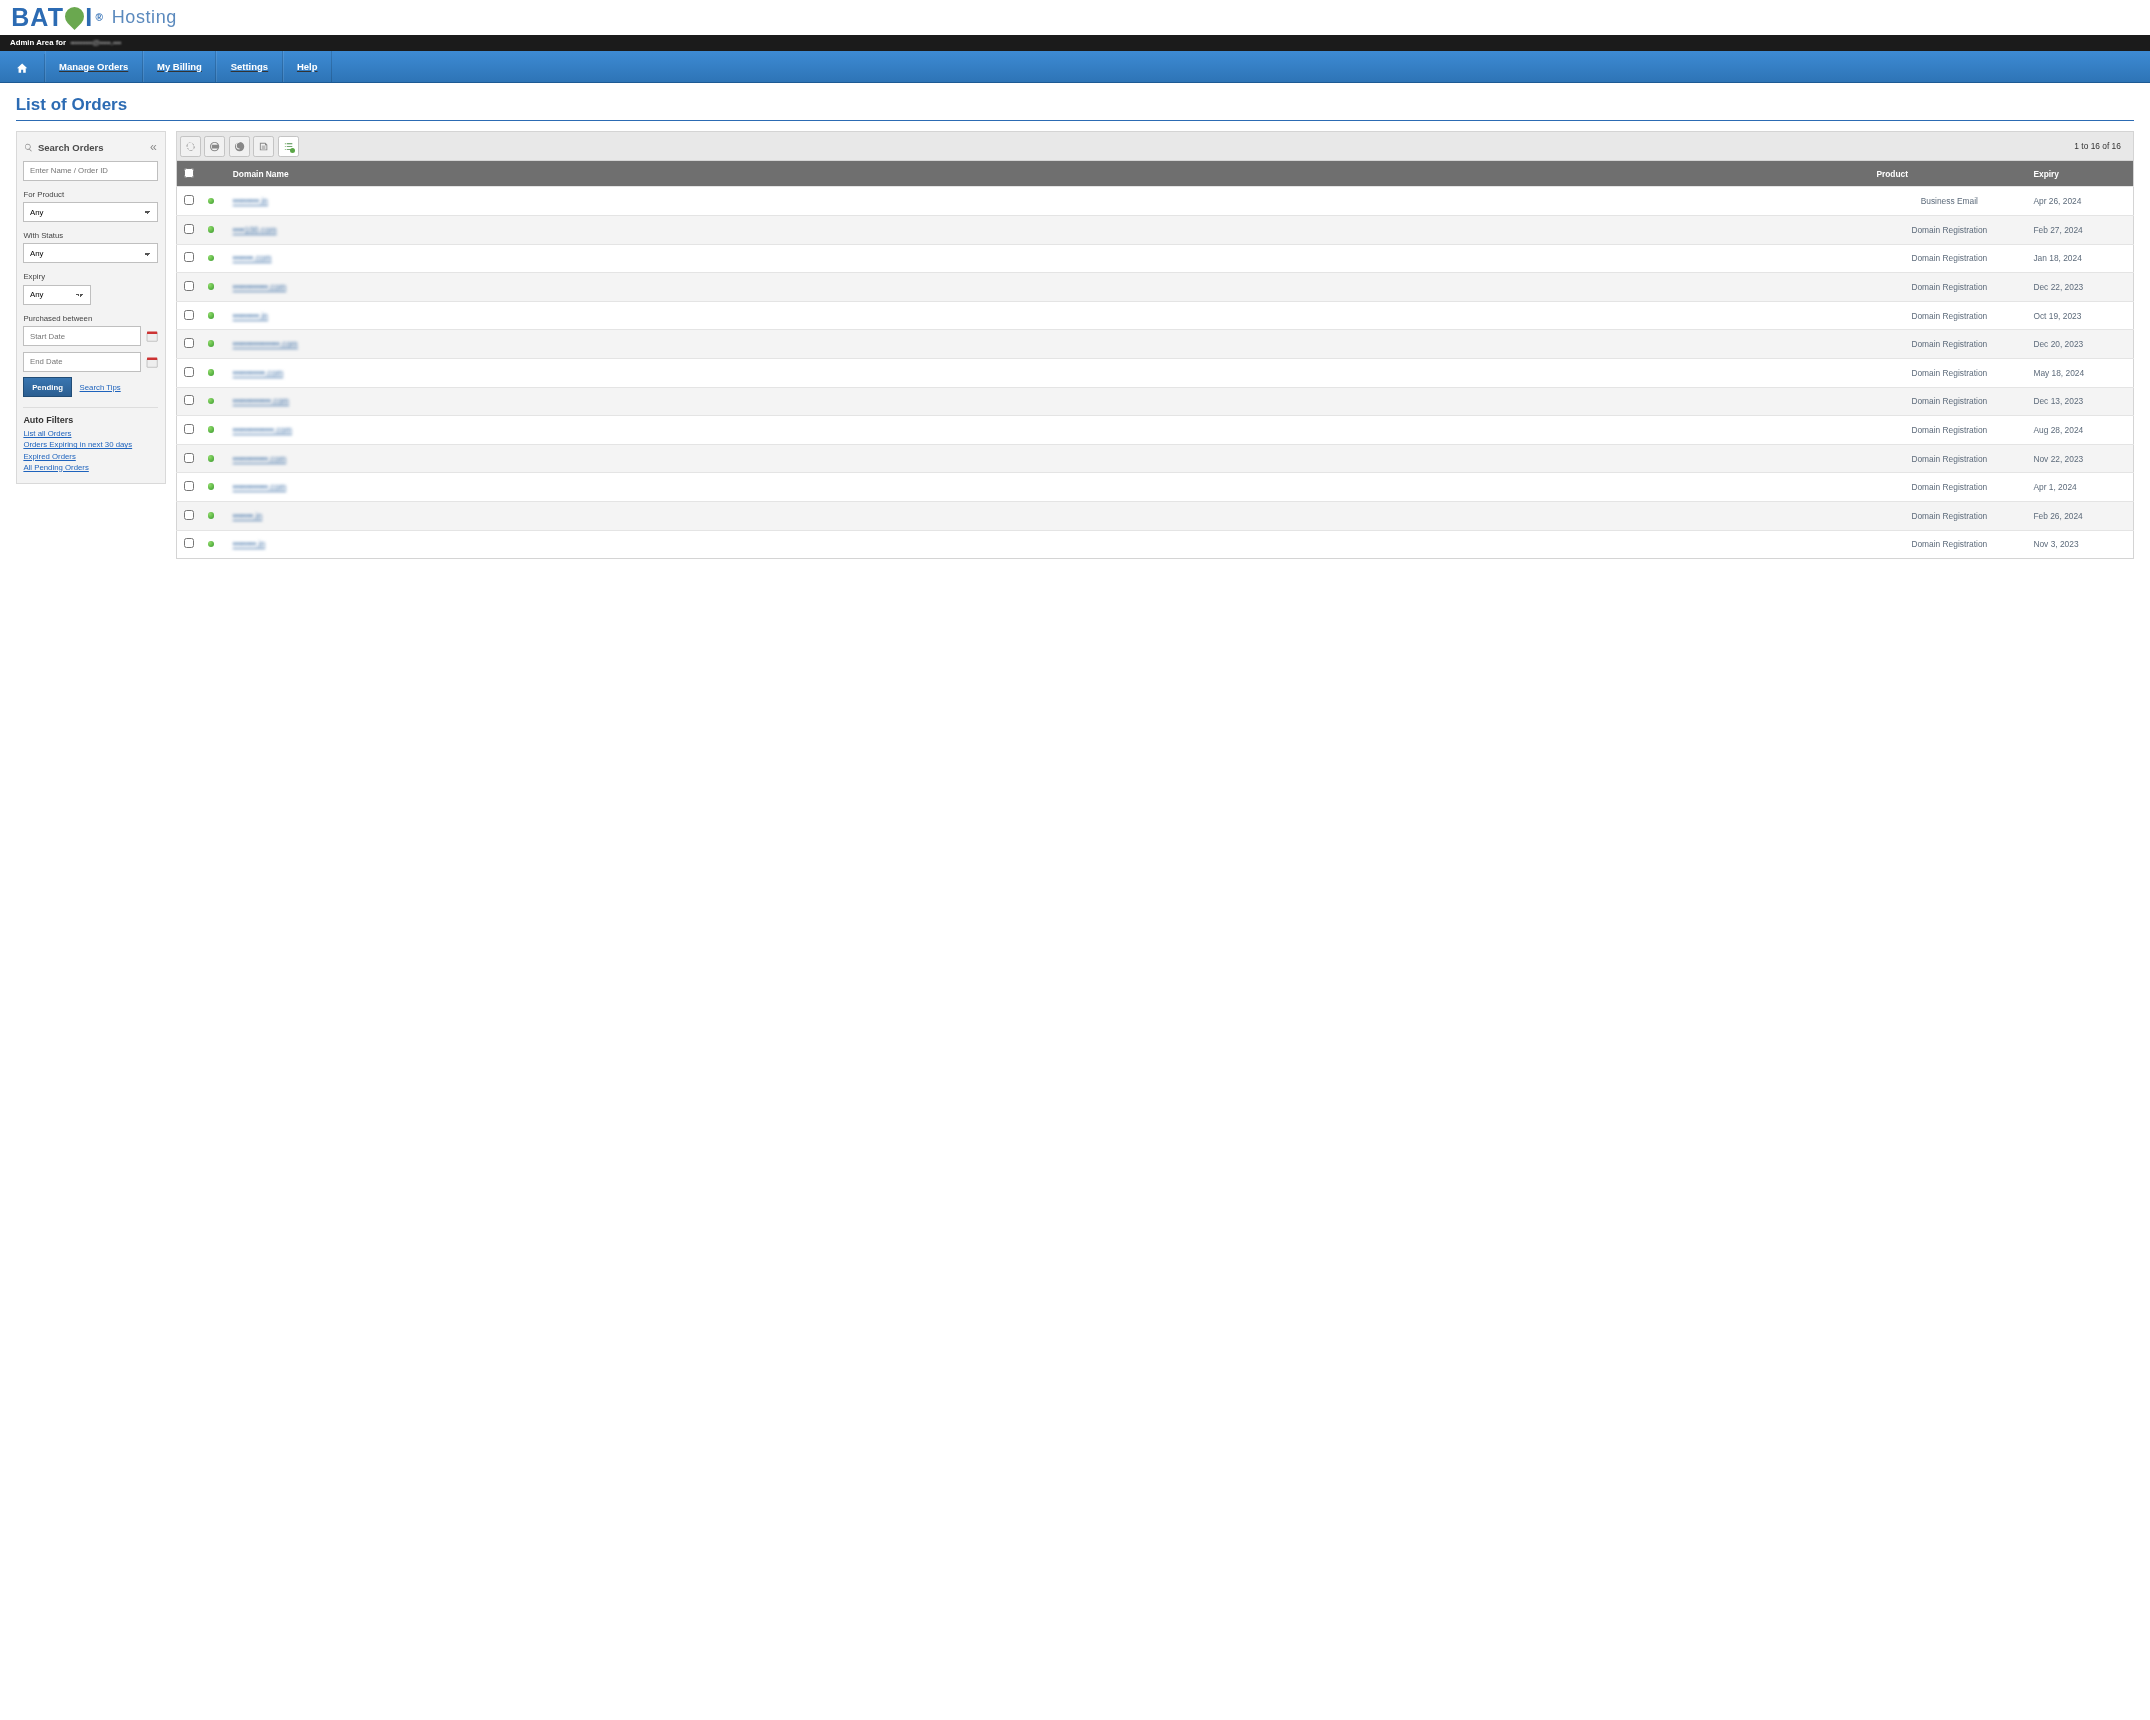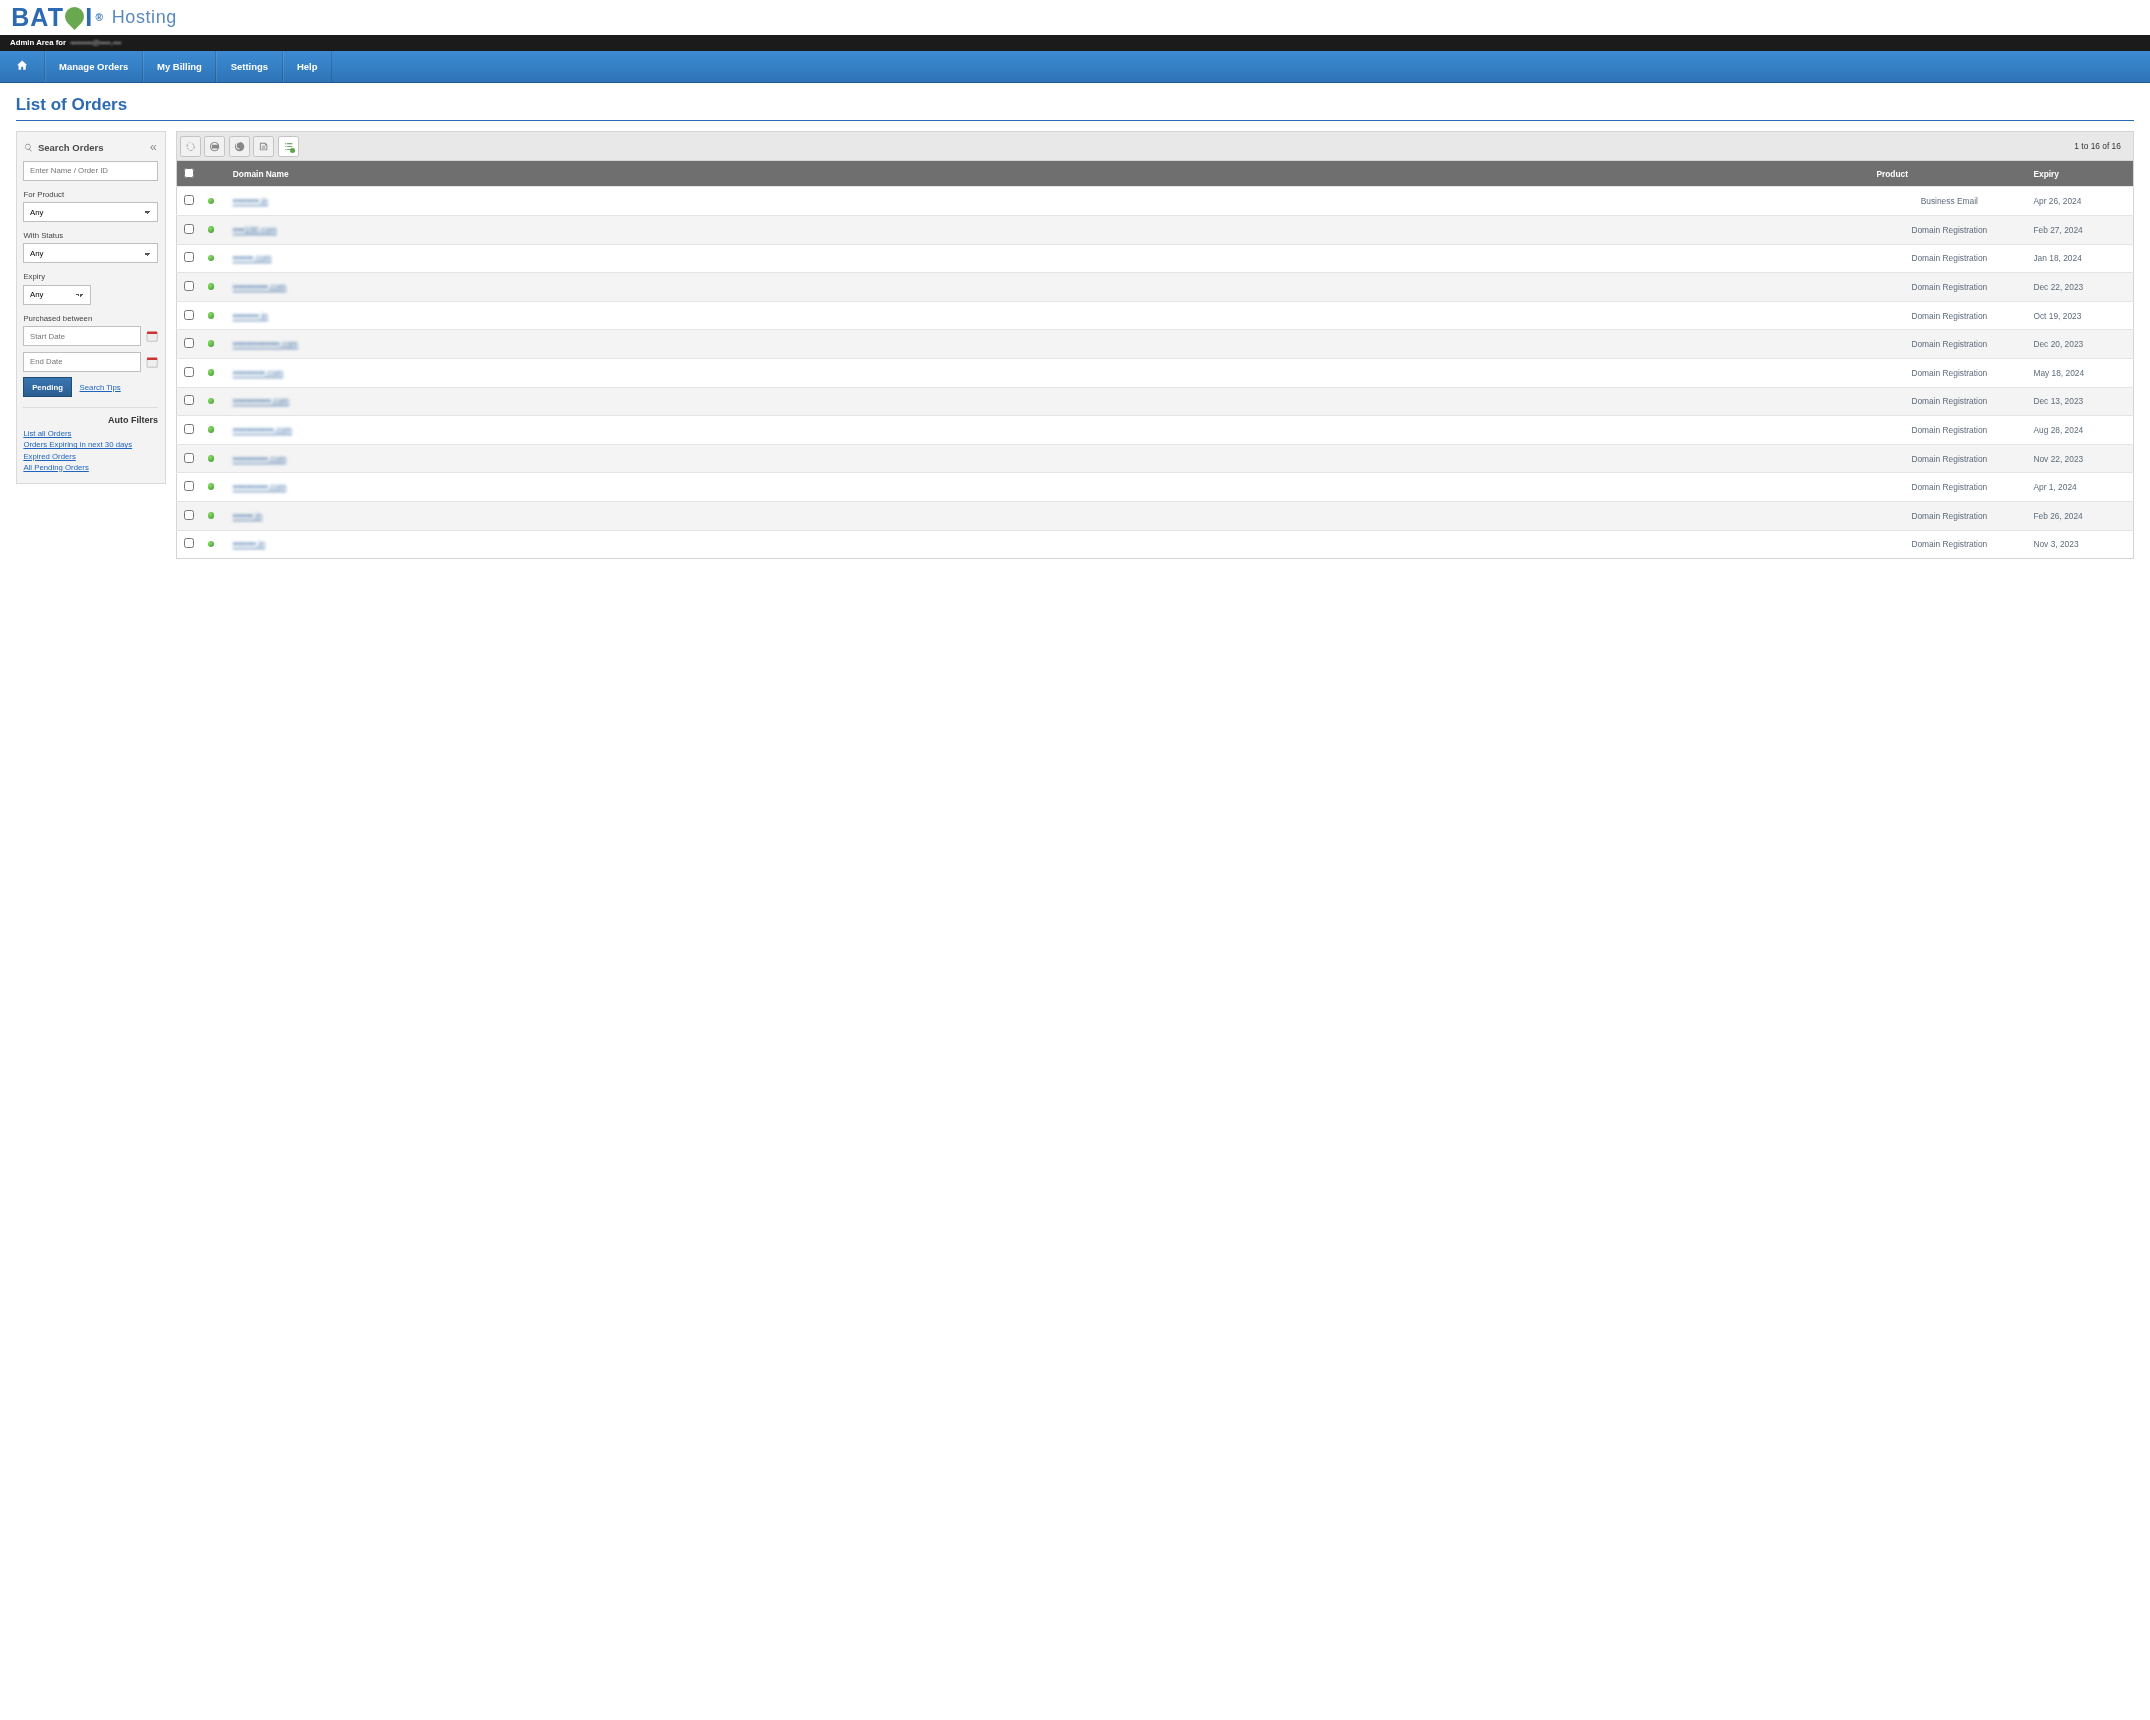--- a/index.html
+++ b/index.html
@@ -51,22 +51,23 @@
     font-size: 7.8px;
     padding: 3.9px 10px;
     font-weight: bold;
   }
   .admin-bar .blur { color: #aaa; filter: blur(1.1px); margin-left: 2.2px; }
 
   
   .main-nav {
     background: linear-gradient(#3d8bd4, #2e74b6);
     display: flex;
-    align-items: flex-start;
+    align-items: flex-end;
     border-bottom: 0.6px solid #1d5a94;
+    text-decoration: underline;
   }
   .main-nav .nav-item {
     color: #fff;
     font-size: 9.5px;
     font-weight: bold;
     padding: 10px 13.4px;
     border-right: 0.6px solid rgba(0,0,0,0.15);
     border-left: 0.6px solid rgba(255,255,255,0.1);
     cursor: pointer;
   }
@@ -153,21 +154,21 @@
     border: 0.6px solid #214c76;
     padding: 4.5px 7.8px;
     font-size: 7.8px;
     font-weight: bold;
     cursor: pointer;
   }
   .link { color: #1e63bd; text-decoration: underline; cursor: pointer; font-size: 7.8px; }
 
   .sb-sep { height: 0.6px; background: #ddd; margin: 10px 0 6.7px; }
 
-  .auto-filters-title { font-size: 9px; font-weight: bold; color: #333; margin-bottom: 4.5px; text-align: right; }
+  .auto-filters-title { font-size: 9px; font-weight: bold; color: #333; margin-bottom: 4.5px; }
   .af-list { list-style: none; }
   .af-list li { margin: 2.2px 0; }
   .af-list a { color: #1e63bd; text-decoration: underline; cursor: pointer; font-size: 7.8px; }
 
   
   .toolbar {
     background: #e8e8e8;
     border: 0.6px solid #d4d4d4;
     border-bottom: none;
     display: flex;

